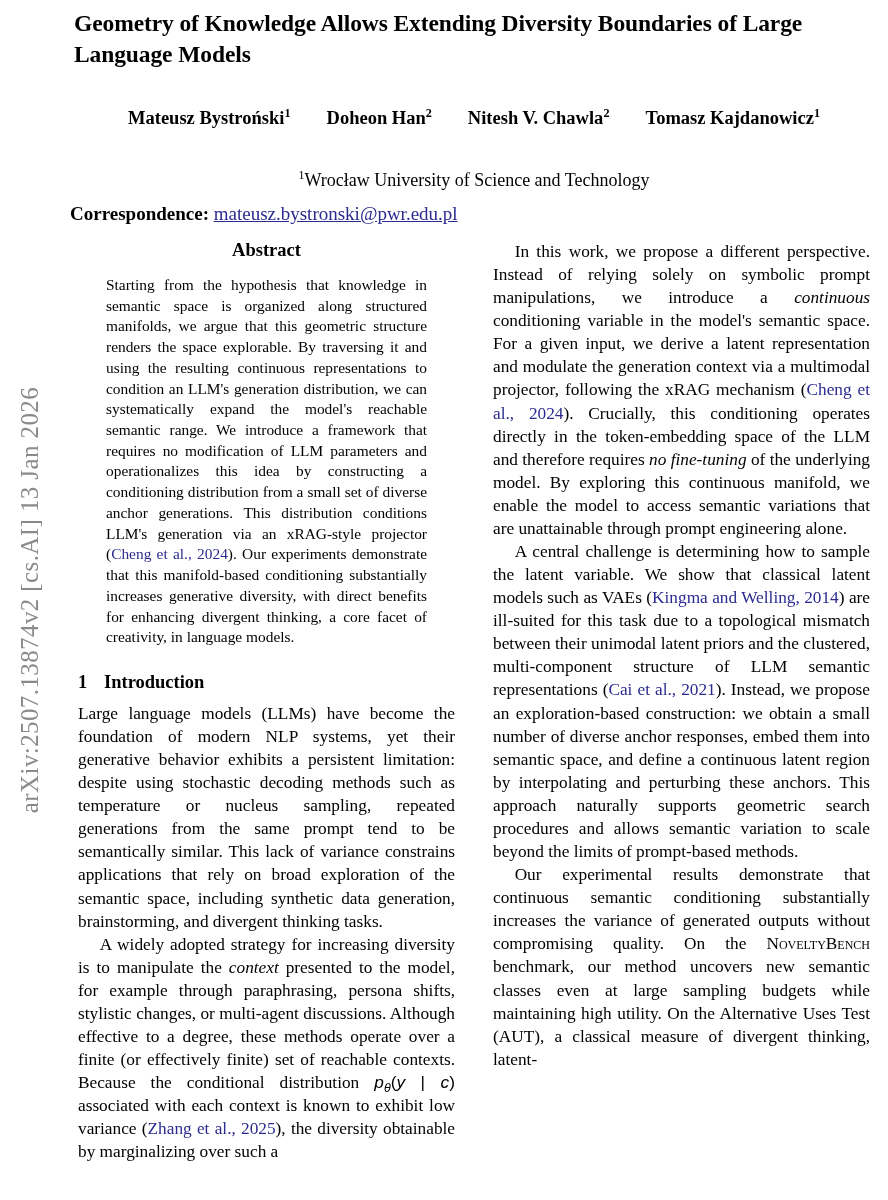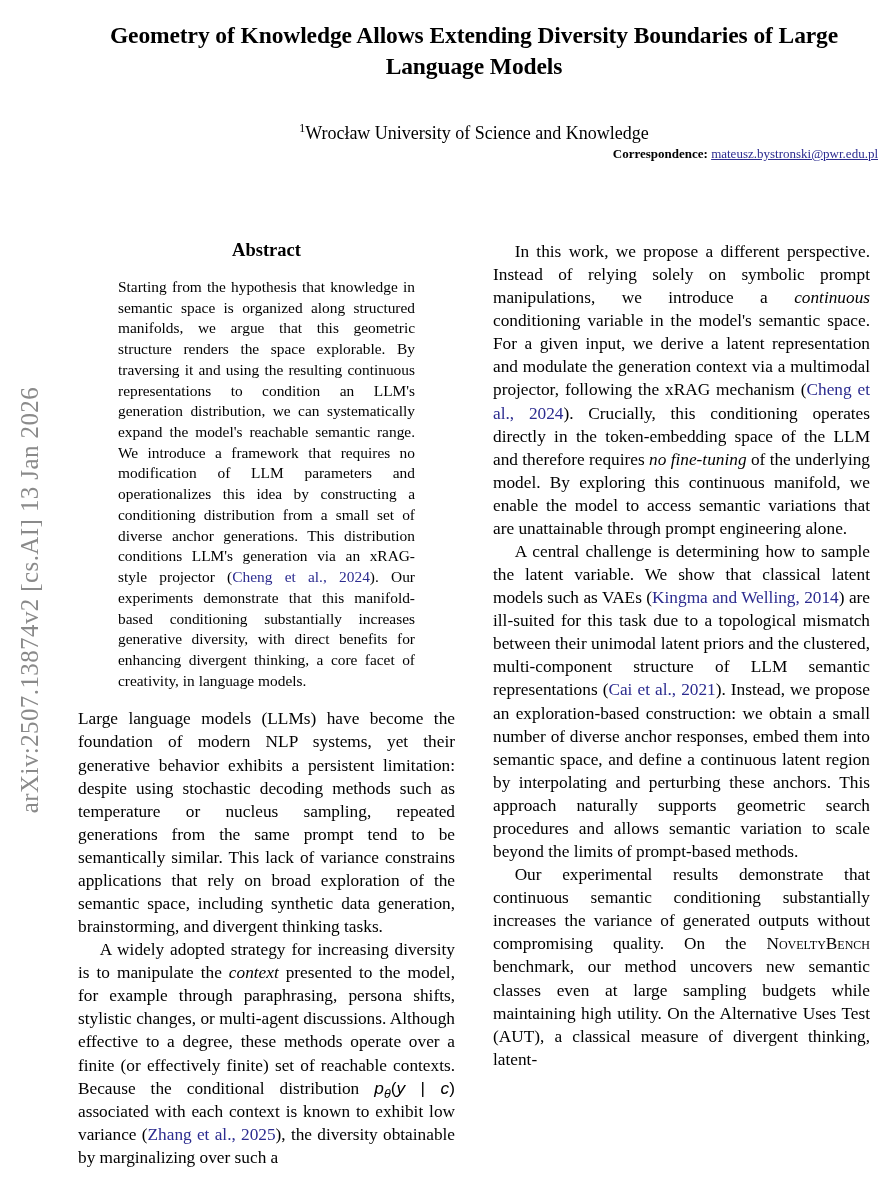--- a/index.html
+++ b/index.html
@@ -47,22 +47,22 @@
   }
 
   
   #title-block {
     padding: 0 10px;
   }
   #paper-title {
     font-size: 23.5px;
     font-weight: bold;
     line-height: 1.32;
-    text-align: center;
-    margin: 16px;
+    text-align: left;
+    margin: 4px;
     padding-top: 4px;
     letter-spacing: -0.1px;
   }
   #author-row {
     margin-top: 38px;
     display: flex;
     justify-content: center;
     align-items: baseline;
     gap: 0px;
     font-size: 18.5px;
@@ -84,22 +84,23 @@
     text-align: center;
     font-size: 18px;
     line-height: 1.33;
   }
   #affiliations .aff sup {
     font-size: 0.66em;
     vertical-align: super;
     line-height: 0;
   }
   #correspondence {
-    text-align: right;
-    font-size: 13px;
+    margin-top: 10px;
+    text-align: left;
+    font-size: 19px;
   }
   #correspondence .corr-label {
     font-weight: bold;
   }
   #correspondence .corr-email {
     color: #2b2b8f;
   }
 
   
   #columns {
@@ -127,21 +128,21 @@
     margin: 0 0 14px 0;
   }
   #abstract-body {
     padding: 0 24px;
     font-size: 15.4px;
     line-height: 1.345;
     text-align: justify;
     text-justify: inter-word;
     hyphens: manual;
   }
-  #abstract-body p { margin: 16px; }
+  #abstract-body p { margin: 4px; }
 
   
   .section-heading {
     font-size: 18.5px;
     font-weight: bold;
     margin: 24px 0 9px 0;
   }
   .section-heading .secnum {
     display: inline-block;
     min-width: 26px;
@@ -183,42 +184,51 @@
 <div id="arxiv-stamp">
   <span class="vtext">arXiv:2507.13874v2  [cs.AI]  13 Jan 2026</span>
 </div>
 
 <div id="page">
 
   <div id="title-block">
 
     <h1 id="paper-title">Geometry of Knowledge Allows Extending Diversity Boundaries of Large Language Models</h1>
 
+    <div id="author-row">
+      <span class="author"><span>Mateusz Bystroński</span><sup>1</sup></span>
+      <span class="author"><span>Doheon Han</span><sup>2</sup></span>
+      <span class="author"><span>Nitesh V. Chawla</span><sup>2</sup></span>
+      <span class="author"><span>Tomasz Kajdanowicz</span><sup>1</sup></span>
+    </div>
 
     <div id="affiliations">
-      <div class="aff"><sup>1</sup><span>Wrocław University of Science and Knowledge</span></div>
+      <div class="aff"><sup>1</sup><span>Wrocław University of Science and Technology</span></div>
     </div>
 
     <div id="correspondence">
       <span class="corr-label">Correspondence:</span>
       <a class="corr-email" href="#">mateusz.bystronski@pwr.edu.pl</a>
     </div>
 
   </div>
 
   <div id="columns">
 
     <div class="column" id="left-column">
 
       <div id="abstract-heading">Abstract</div>
 
       <div id="abstract-body">
         <p><span>Starting from the hypothesis that knowledge in semantic space is organized along structured manifolds, we argue that this geometric structure renders the space explorable. By traversing it and using the resulting continuous representations to condition an LLM's generation distribution, we can systematically expand the model's reachable semantic range. We introduce a framework that requires no modification of LLM parameters and operationalizes this idea by constructing a conditioning distribution from a small set of diverse anchor generations. This distribution conditions LLM's generation via an xRAG-style projector (</span><a class="cite" href="#">Cheng et al., 2024</a><span>). Our experiments demonstrate that this manifold-based conditioning substantially increases generative diversity, with direct benefits for enhancing divergent thinking, a core facet of creativity, in language models.</span></p>
       </div>
 
+      <div class="section-heading">
+        <span class="secnum">1</span><span>Introduction</span>
+      </div>
 
       <p class="body-par">Large language models (LLMs) have become the foundation of modern NLP systems, yet their generative behavior exhibits a persistent limitation: despite using stochastic decoding methods such as temperature or nucleus sampling, repeated generations from the same prompt tend to be semantically similar. This lack of variance constrains applications that rely on broad exploration of the semantic space, including synthetic data generation, brainstorming, and divergent thinking tasks.</p>
 
       <p class="body-par indent"><span>A widely adopted strategy for increasing diversity is to manipulate the </span><span class="it">context</span><span> presented to the model, for example through paraphrasing, persona shifts, stylistic changes, or multi-agent discussions. Although effective to a degree, these methods operate over a finite (or effectively finite) set of reachable contexts. Because the conditional distribution </span><span class="math">p<span class="sub">θ</span><span class="up">(</span>y<span class="up">&nbsp;|&nbsp;</span>c<span class="up">)</span></span><span> associated with each context is known to exhibit low variance (</span><a class="cite" href="#">Zhang et al., 2025</a><span>), the diversity obtainable by marginalizing over such a</span></p>
 
     </div>
 
     <div class="column" id="right-column">
 
 

